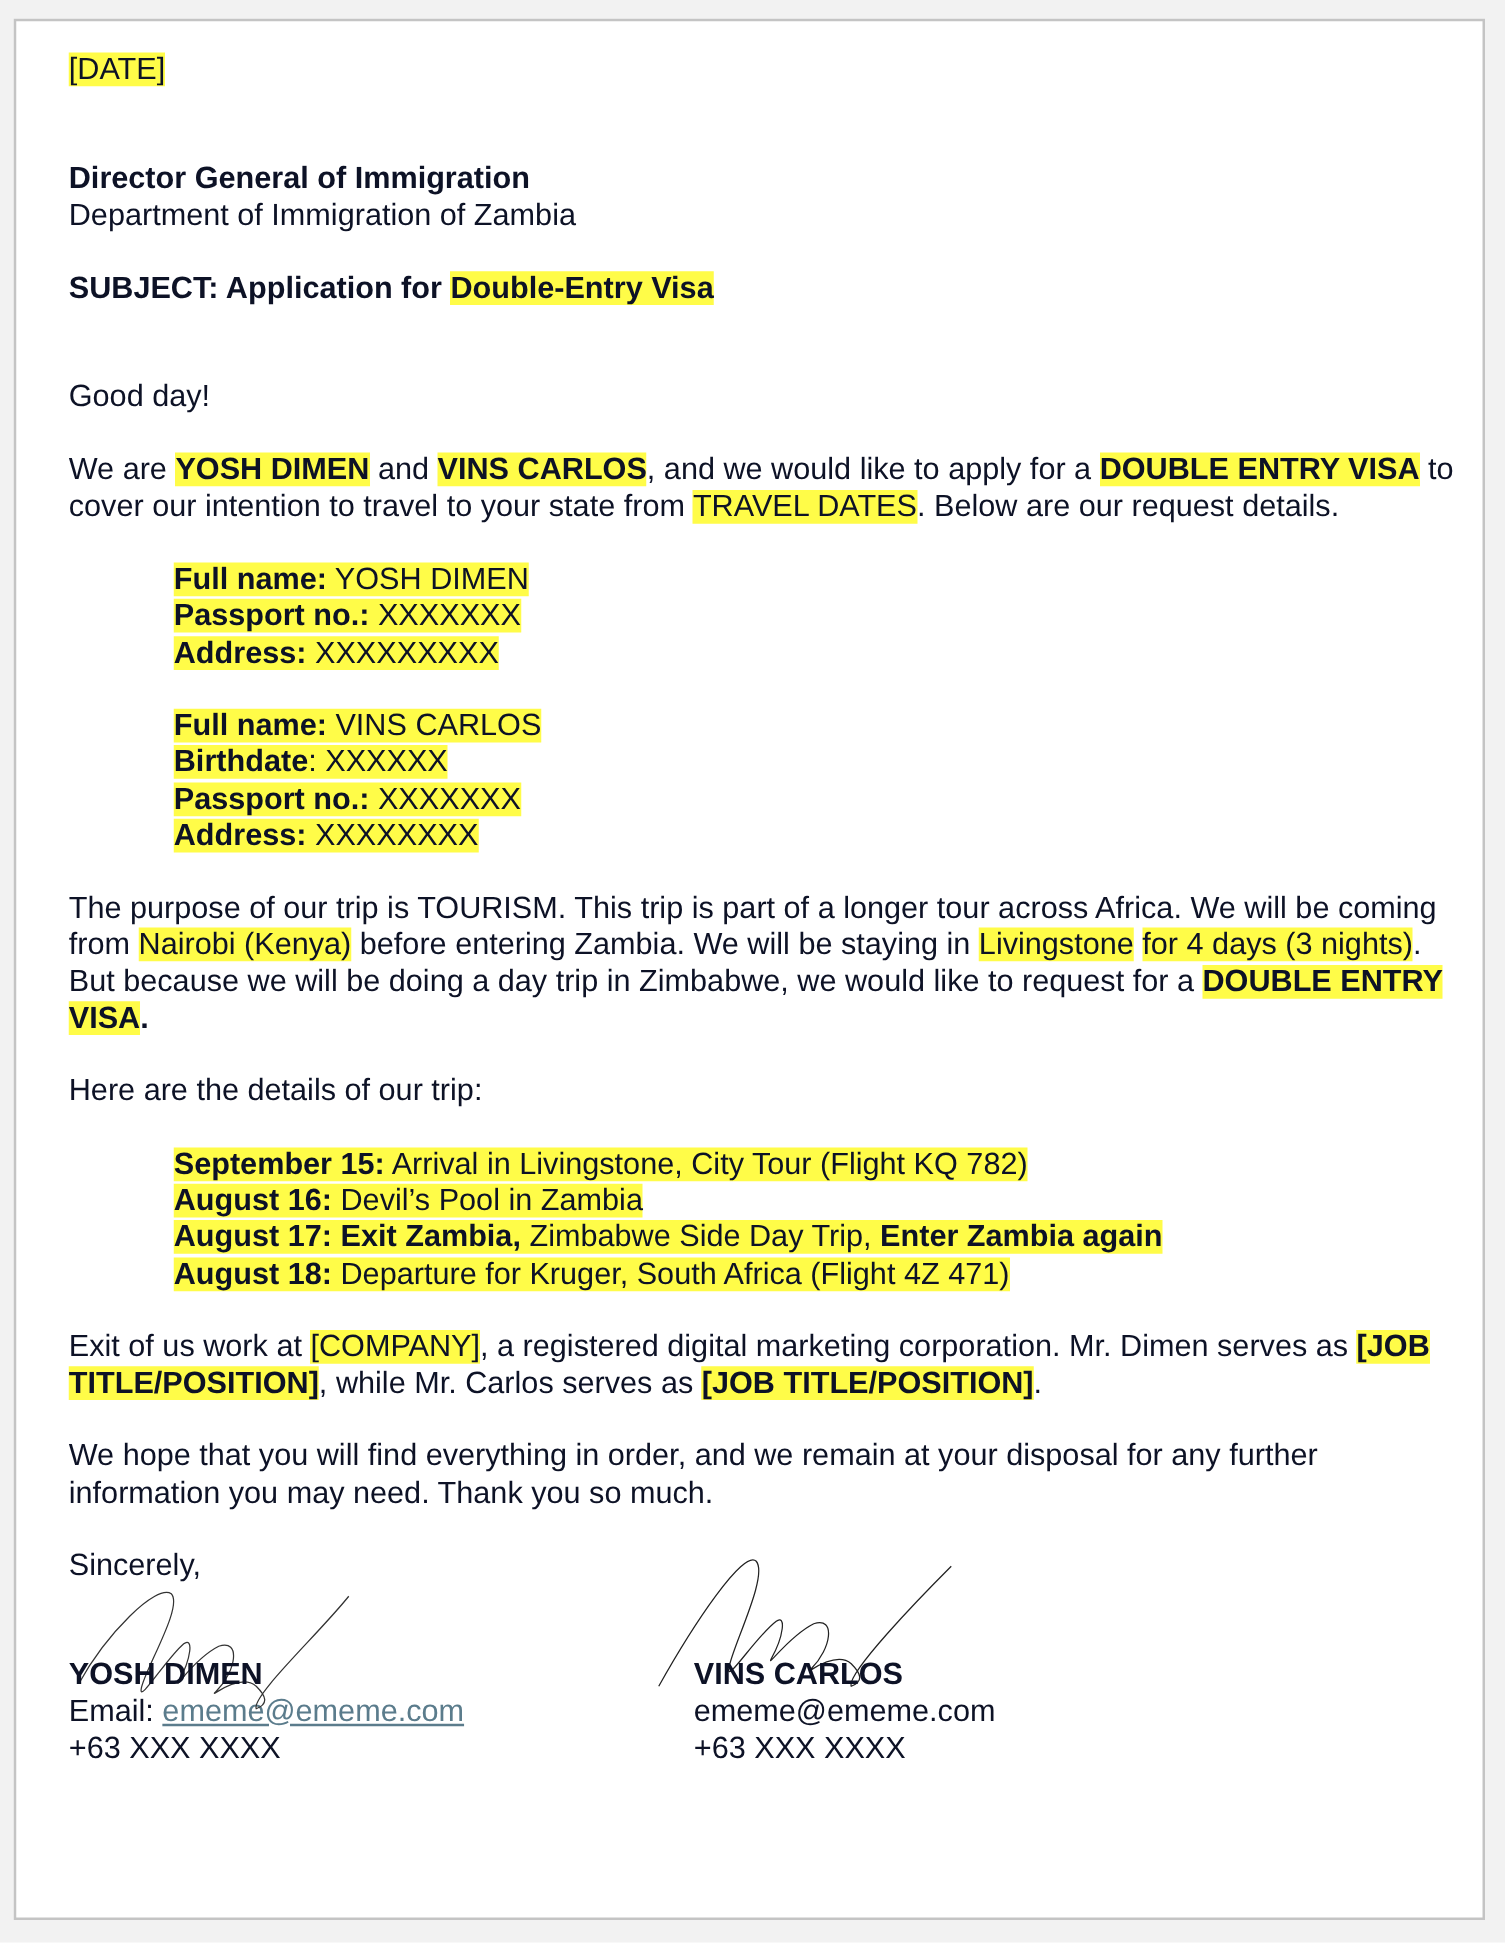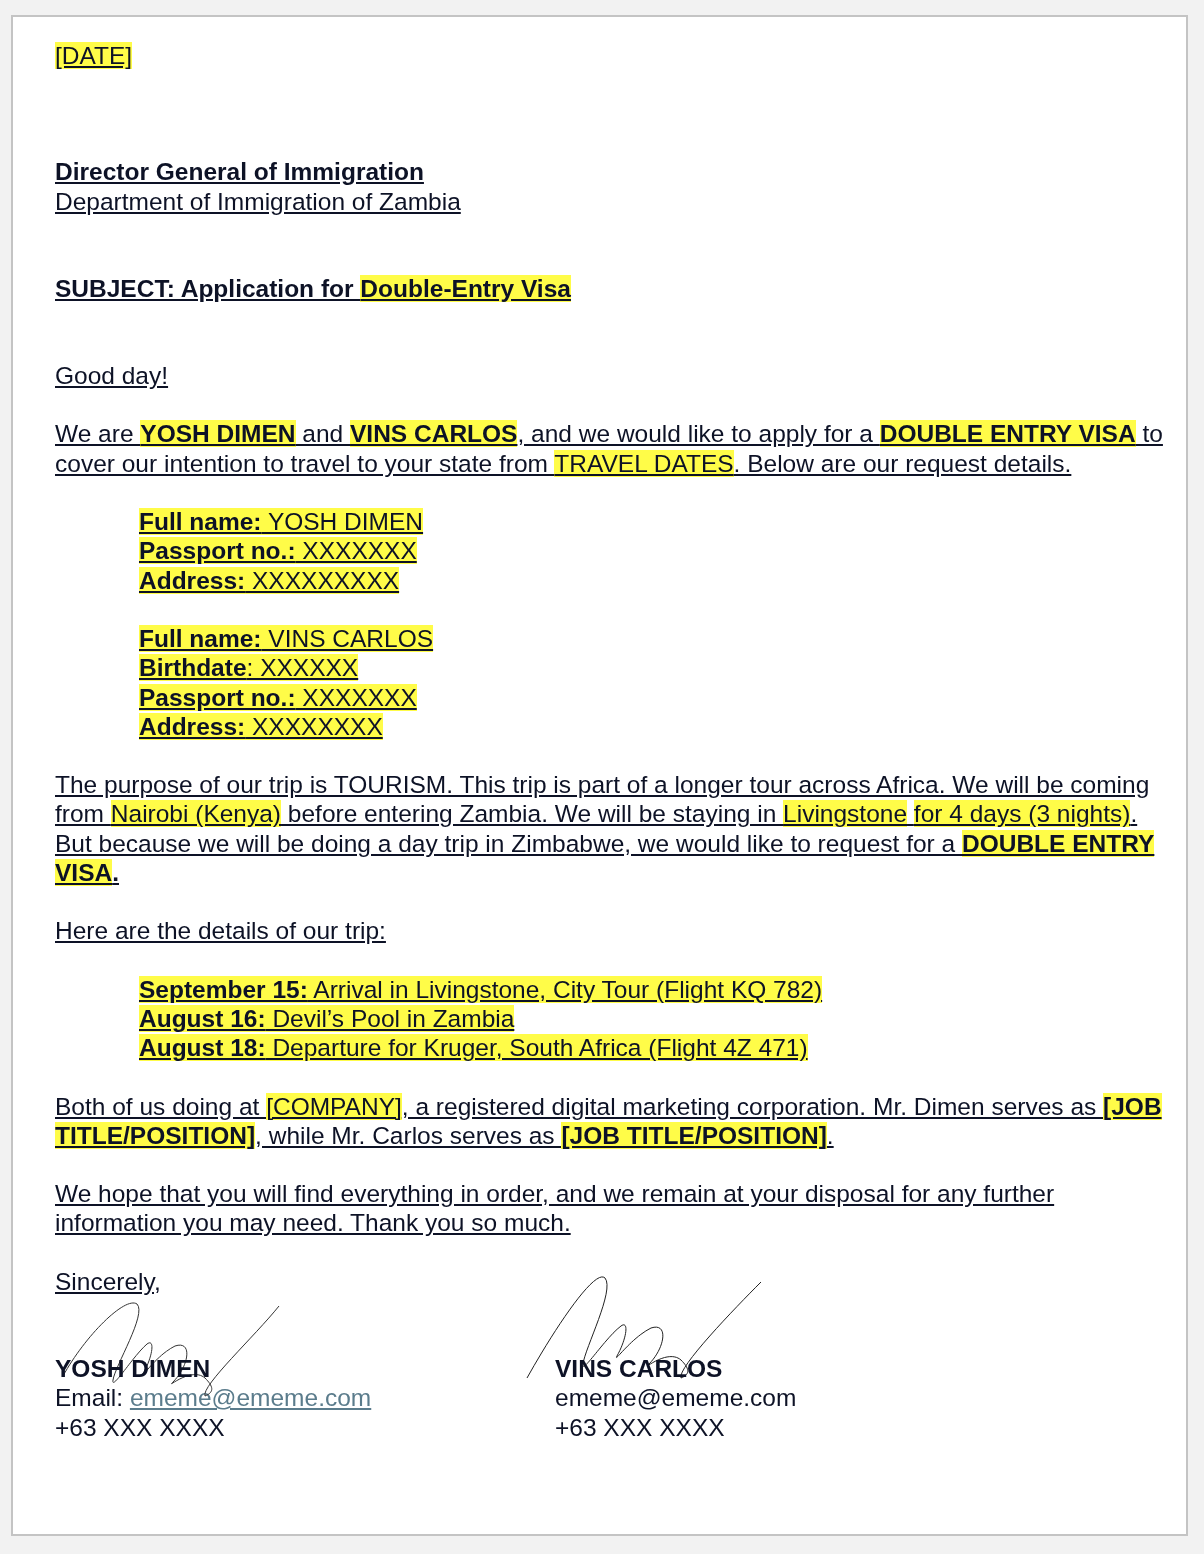--- a/index.html
+++ b/index.html
@@ -25,24 +25,23 @@
       border: 2px solid #c4c4c4;
       box-sizing: border-box;
     }
     .content {
       position: absolute;
       left: 42px;
       top: 24px;
       width: 1110px;
       font-size: 24.5px;
       line-height: 29.3px;
-      text-decoration: underline;
     }
     .hl { background: #fffc48; }
-    .b { font-weight: bold; margin-top: 29px; }
+    .b { font-weight: bold; }
     p { margin: 0; }
     .gap1 { height: 29px; }
     .gap2 { height: 58px; }
     .indent { padding-left: 84px; }
     .sig-row {
       position: relative;
       height: 160px;
     }
     .sig-col {
       position: absolute;
@@ -108,26 +107,27 @@
 
     <div class="gap1"></div>
 
     <p>Here are the details of our trip:</p>
 
     <div class="gap1"></div>
 
     <div class="indent">
       <p><span class="hl"><span class="b">September 15:</span><span> Arrival in Livingstone, City Tour (Flight KQ 782)</span></span></p>
       <p><span class="hl"><span class="b">August 16:</span><span> Devil’s Pool in Zambia</span></span></p>
+      <p><span class="hl"><span class="b">August 17:</span><span class="b"> Exit Zambia,</span><span> Zimbabwe Side Day Trip, </span><span class="b">Enter Zambia again</span></span></p>
       <p><span class="hl"><span class="b">August 18:</span><span> Departure for Kruger, South Africa (Flight 4Z 471)</span></span></p>
     </div>
 
     <div class="gap1"></div>
 
-    <p><span>Both of us doing at </span><span class="hl">[COMPANY]</span><span>,  a registered digital marketing corporation. Mr. Dimen serves as </span><span class="hl b">[JOB TITLE/POSITION]</span><span>, while Mr. Carlos serves as </span><span class="hl b">[JOB TITLE/POSITION]</span><span>.</span></p>
+    <p><span>Exit of us work at </span><span class="hl">[COMPANY]</span><span>,  a registered digital marketing corporation. Mr. Dimen serves as </span><span class="hl b">[JOB TITLE/POSITION]</span><span>, while Mr. Carlos serves as </span><span class="hl b">[JOB TITLE/POSITION]</span><span>.</span></p>
 
     <div class="gap1"></div>
 
     <p>We hope that you will find everything in order, and we remain at your disposal for any further information you may need. Thank you so much.</p>
 
     <div class="gap1"></div>
 
     <p>Sincerely,</p>
 
     <div class="sig-row">

